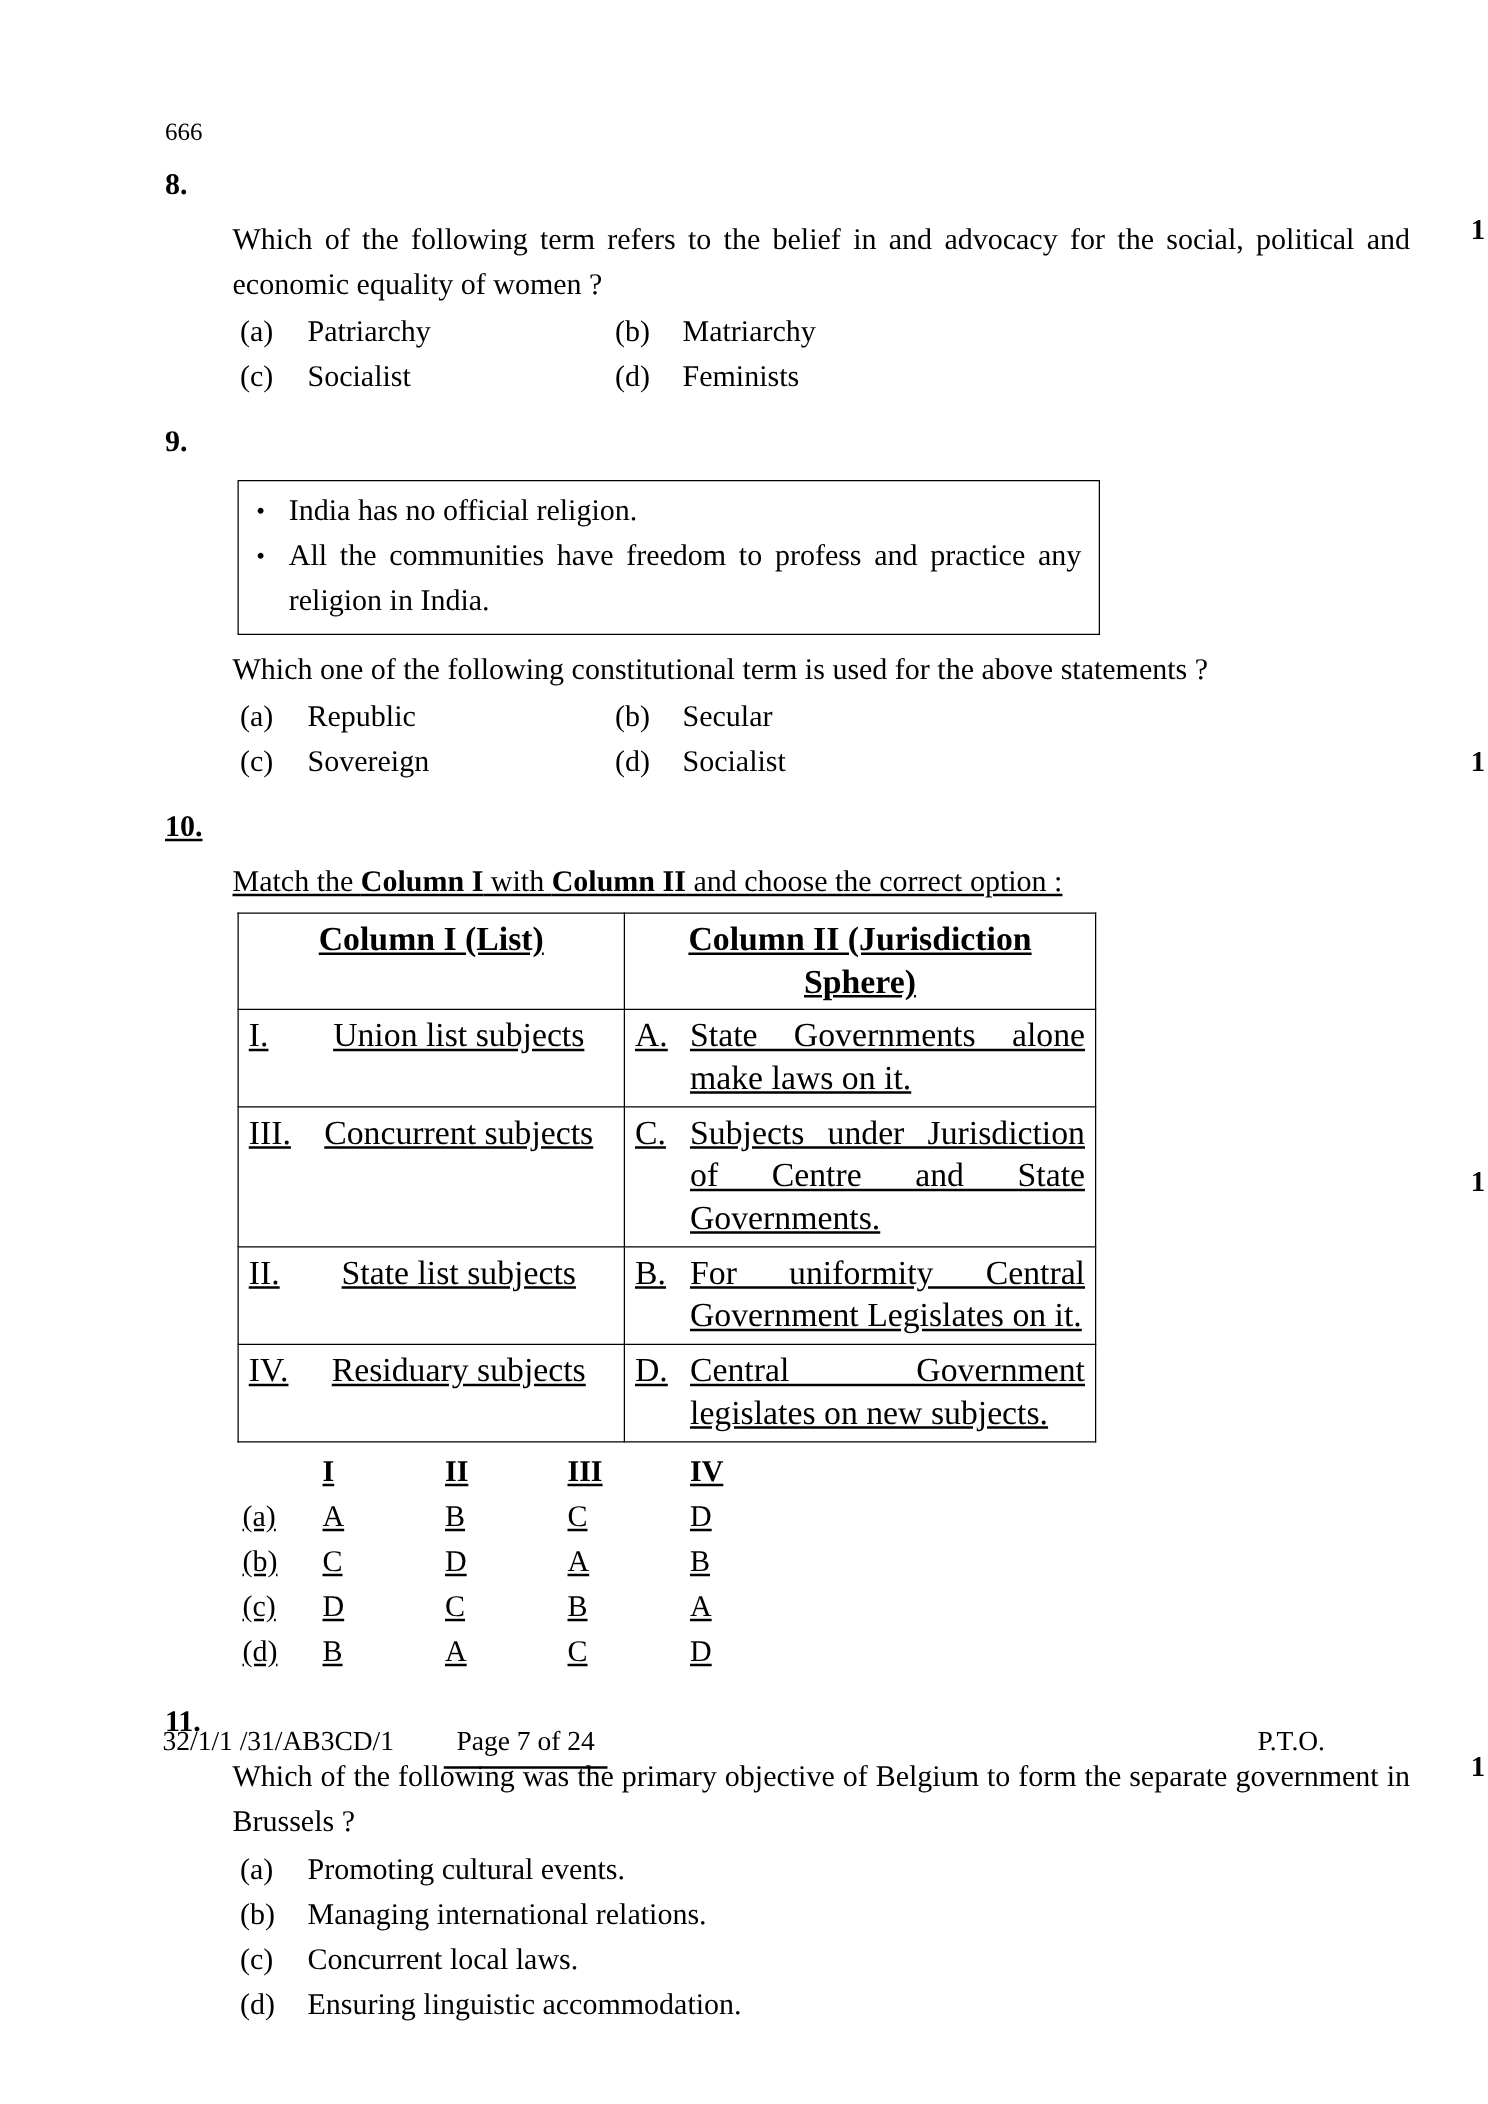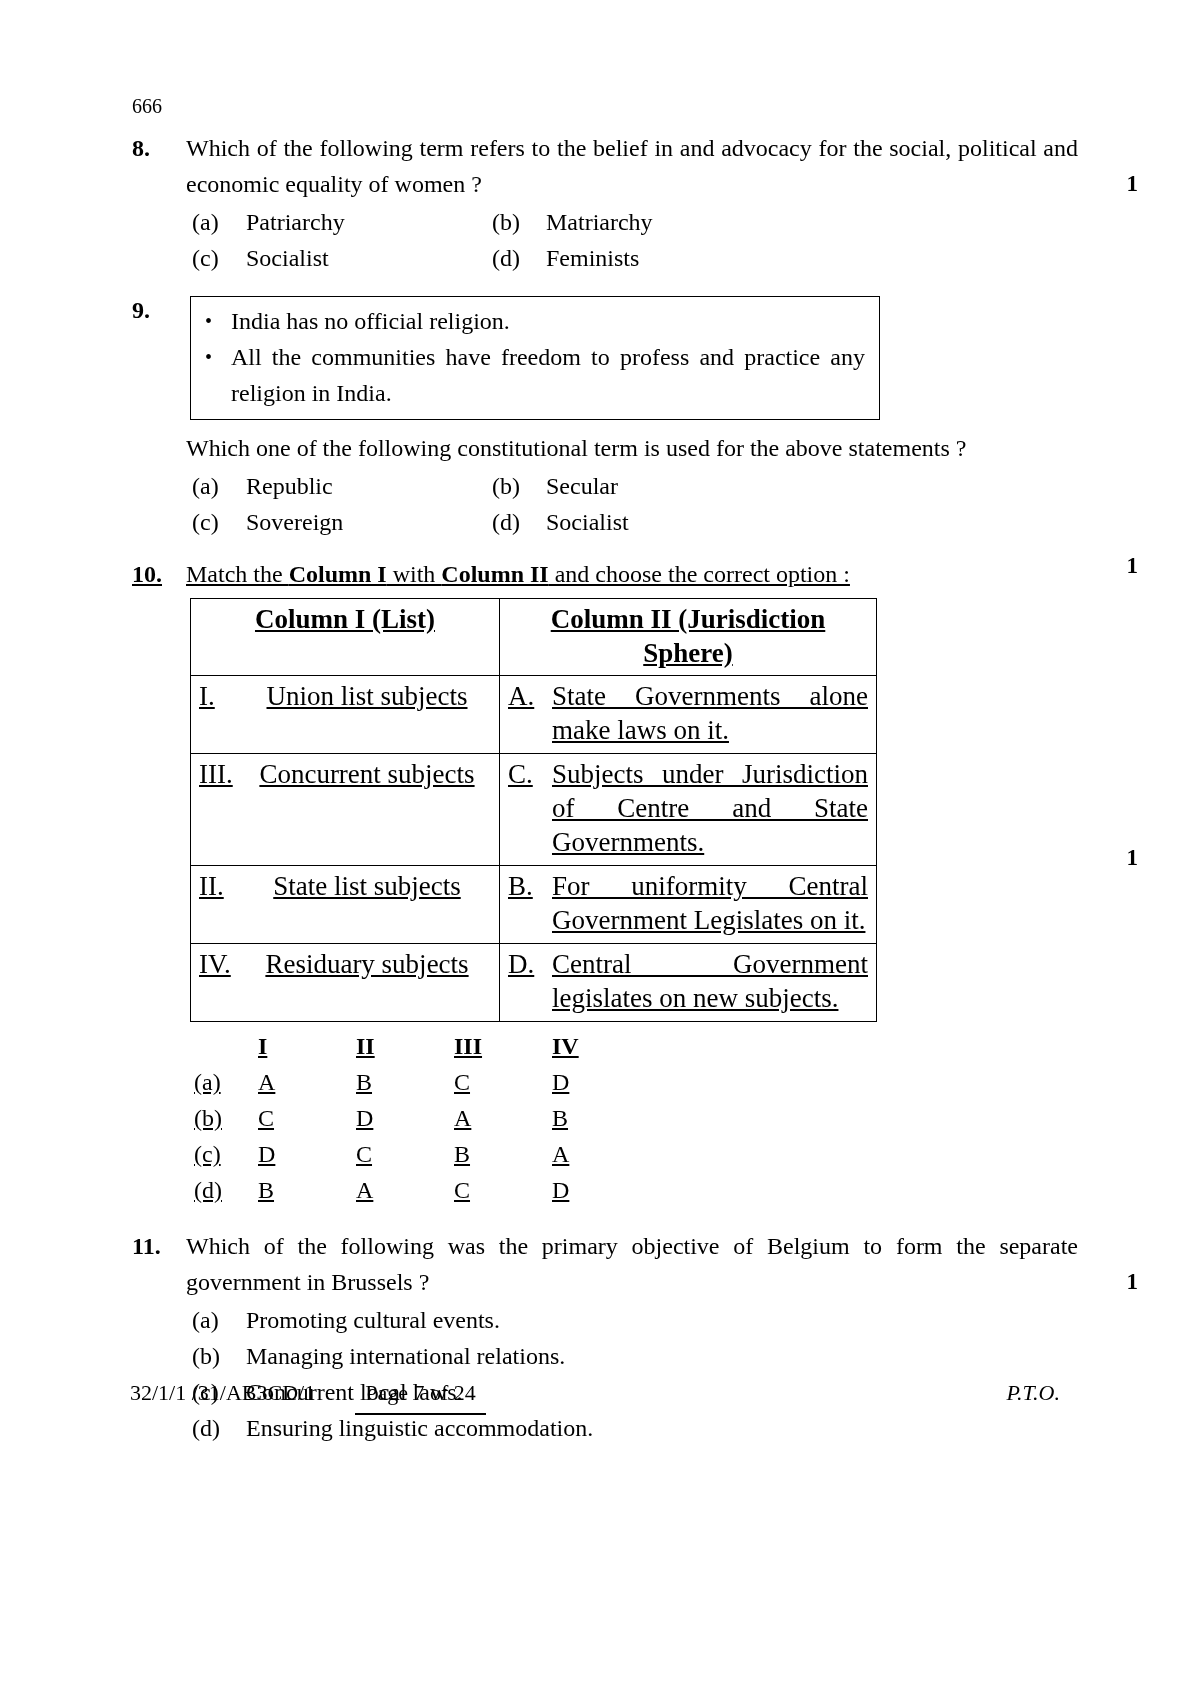--- a/index.html
+++ b/index.html
@@ -14,21 +14,21 @@
     font-family: "Liberation Serif", "DejaVu Serif", serif;
     color: #000000;
     -webkit-font-smoothing: antialiased;
   }
   .page {
     position: absolute;
     left: 0; top: 0;
     width: 1190px;
     height: 1683px;
     box-sizing: border-box;
-    padding: 96px 112px 0 130px;
+    padding: 96px 62px 0 130px;
   }
 
   
   .paper-code {
     font-size: 20px;
     line-height: 1.0;
     margin: 0 0 14px 2px;
   }
 
   
@@ -45,20 +45,21 @@
     font-weight: bold;
     font-size: 24px;
     line-height: 36px;
     text-align: left;
     padding-left: 2px;
     box-sizing: border-box;
   }
   .q-body {
     flex: 1 1 auto;
     min-width: 0;
+    margin-top: 44px;
   }
   .q-text {
     font-size: 24px;
     line-height: 36px;
     text-align: justify;
     text-justify: inter-word;
     margin: 0;
   }
   .q-text.nojust { text-align: left; }
 
@@ -196,21 +197,20 @@
   }
   .footer-left { white-space: nowrap; }
   .footer-center {
     position: relative;
     padding: 0 10px 5px 10px;
     border-bottom: 2.5px solid #000;
     white-space: nowrap;
     margin-left: 40px;
   }
   .footer-right {
-    font-style: italic;
     white-space: nowrap;
   }
   .spacer-flex { flex: 1 1 auto; }
 </style>
 </head>
 <body>
 
 <div class="page">
 
   <div class="paper-code">666</div>

